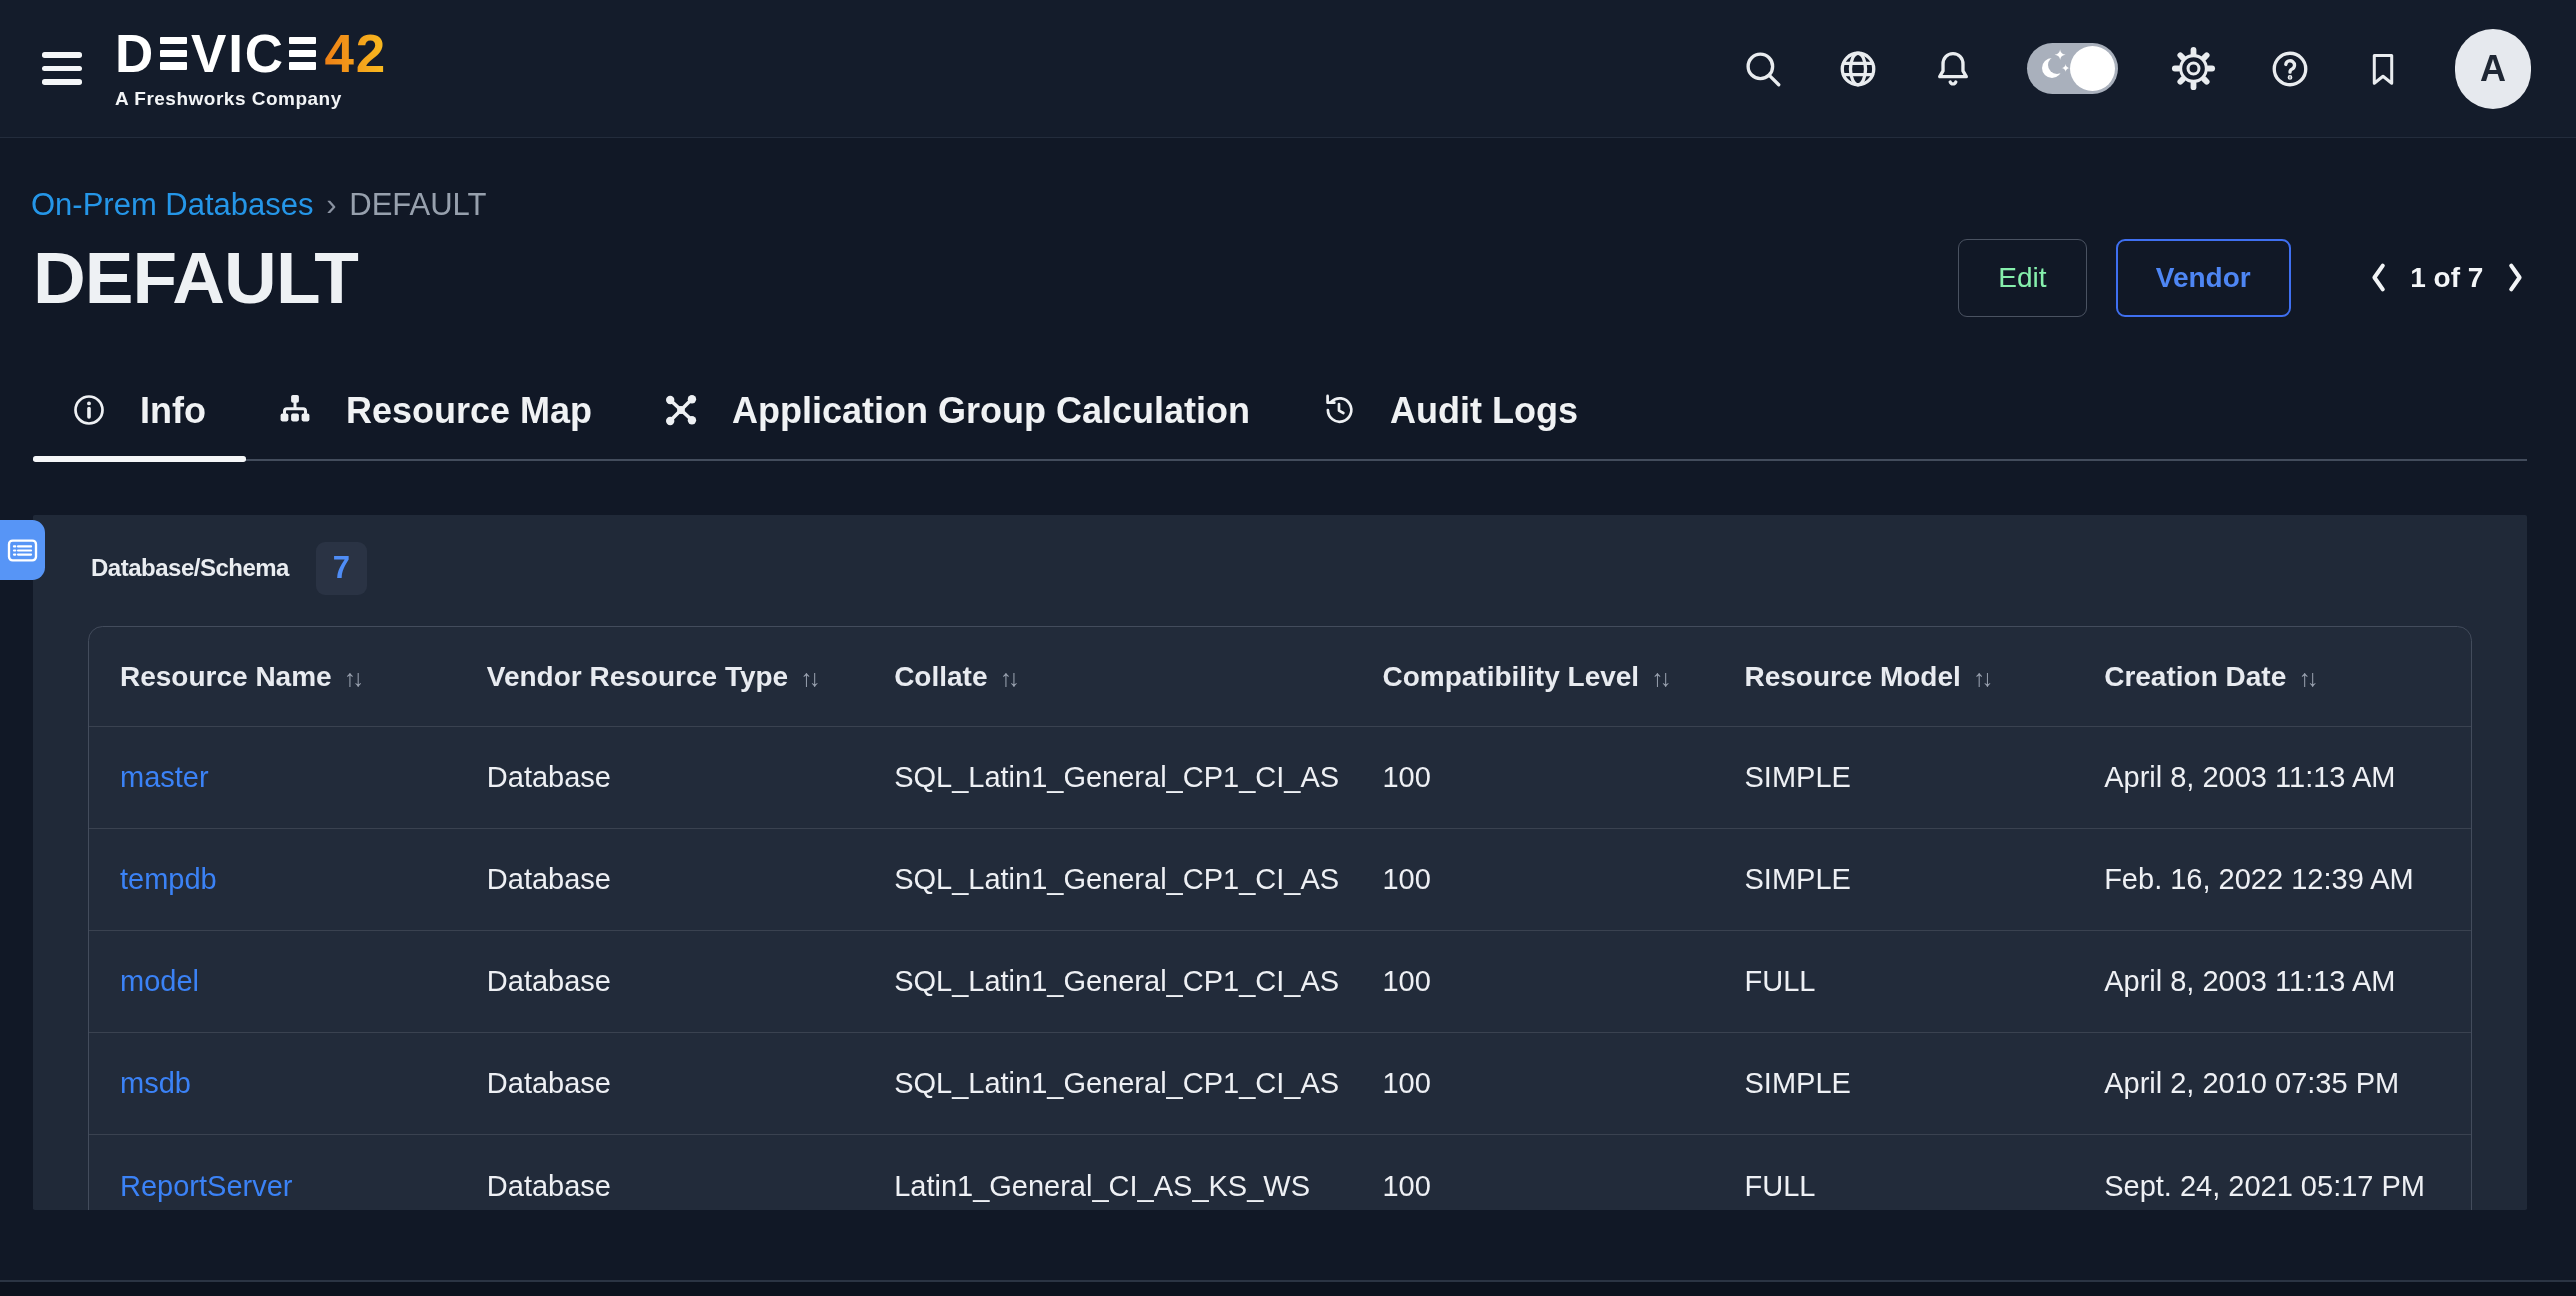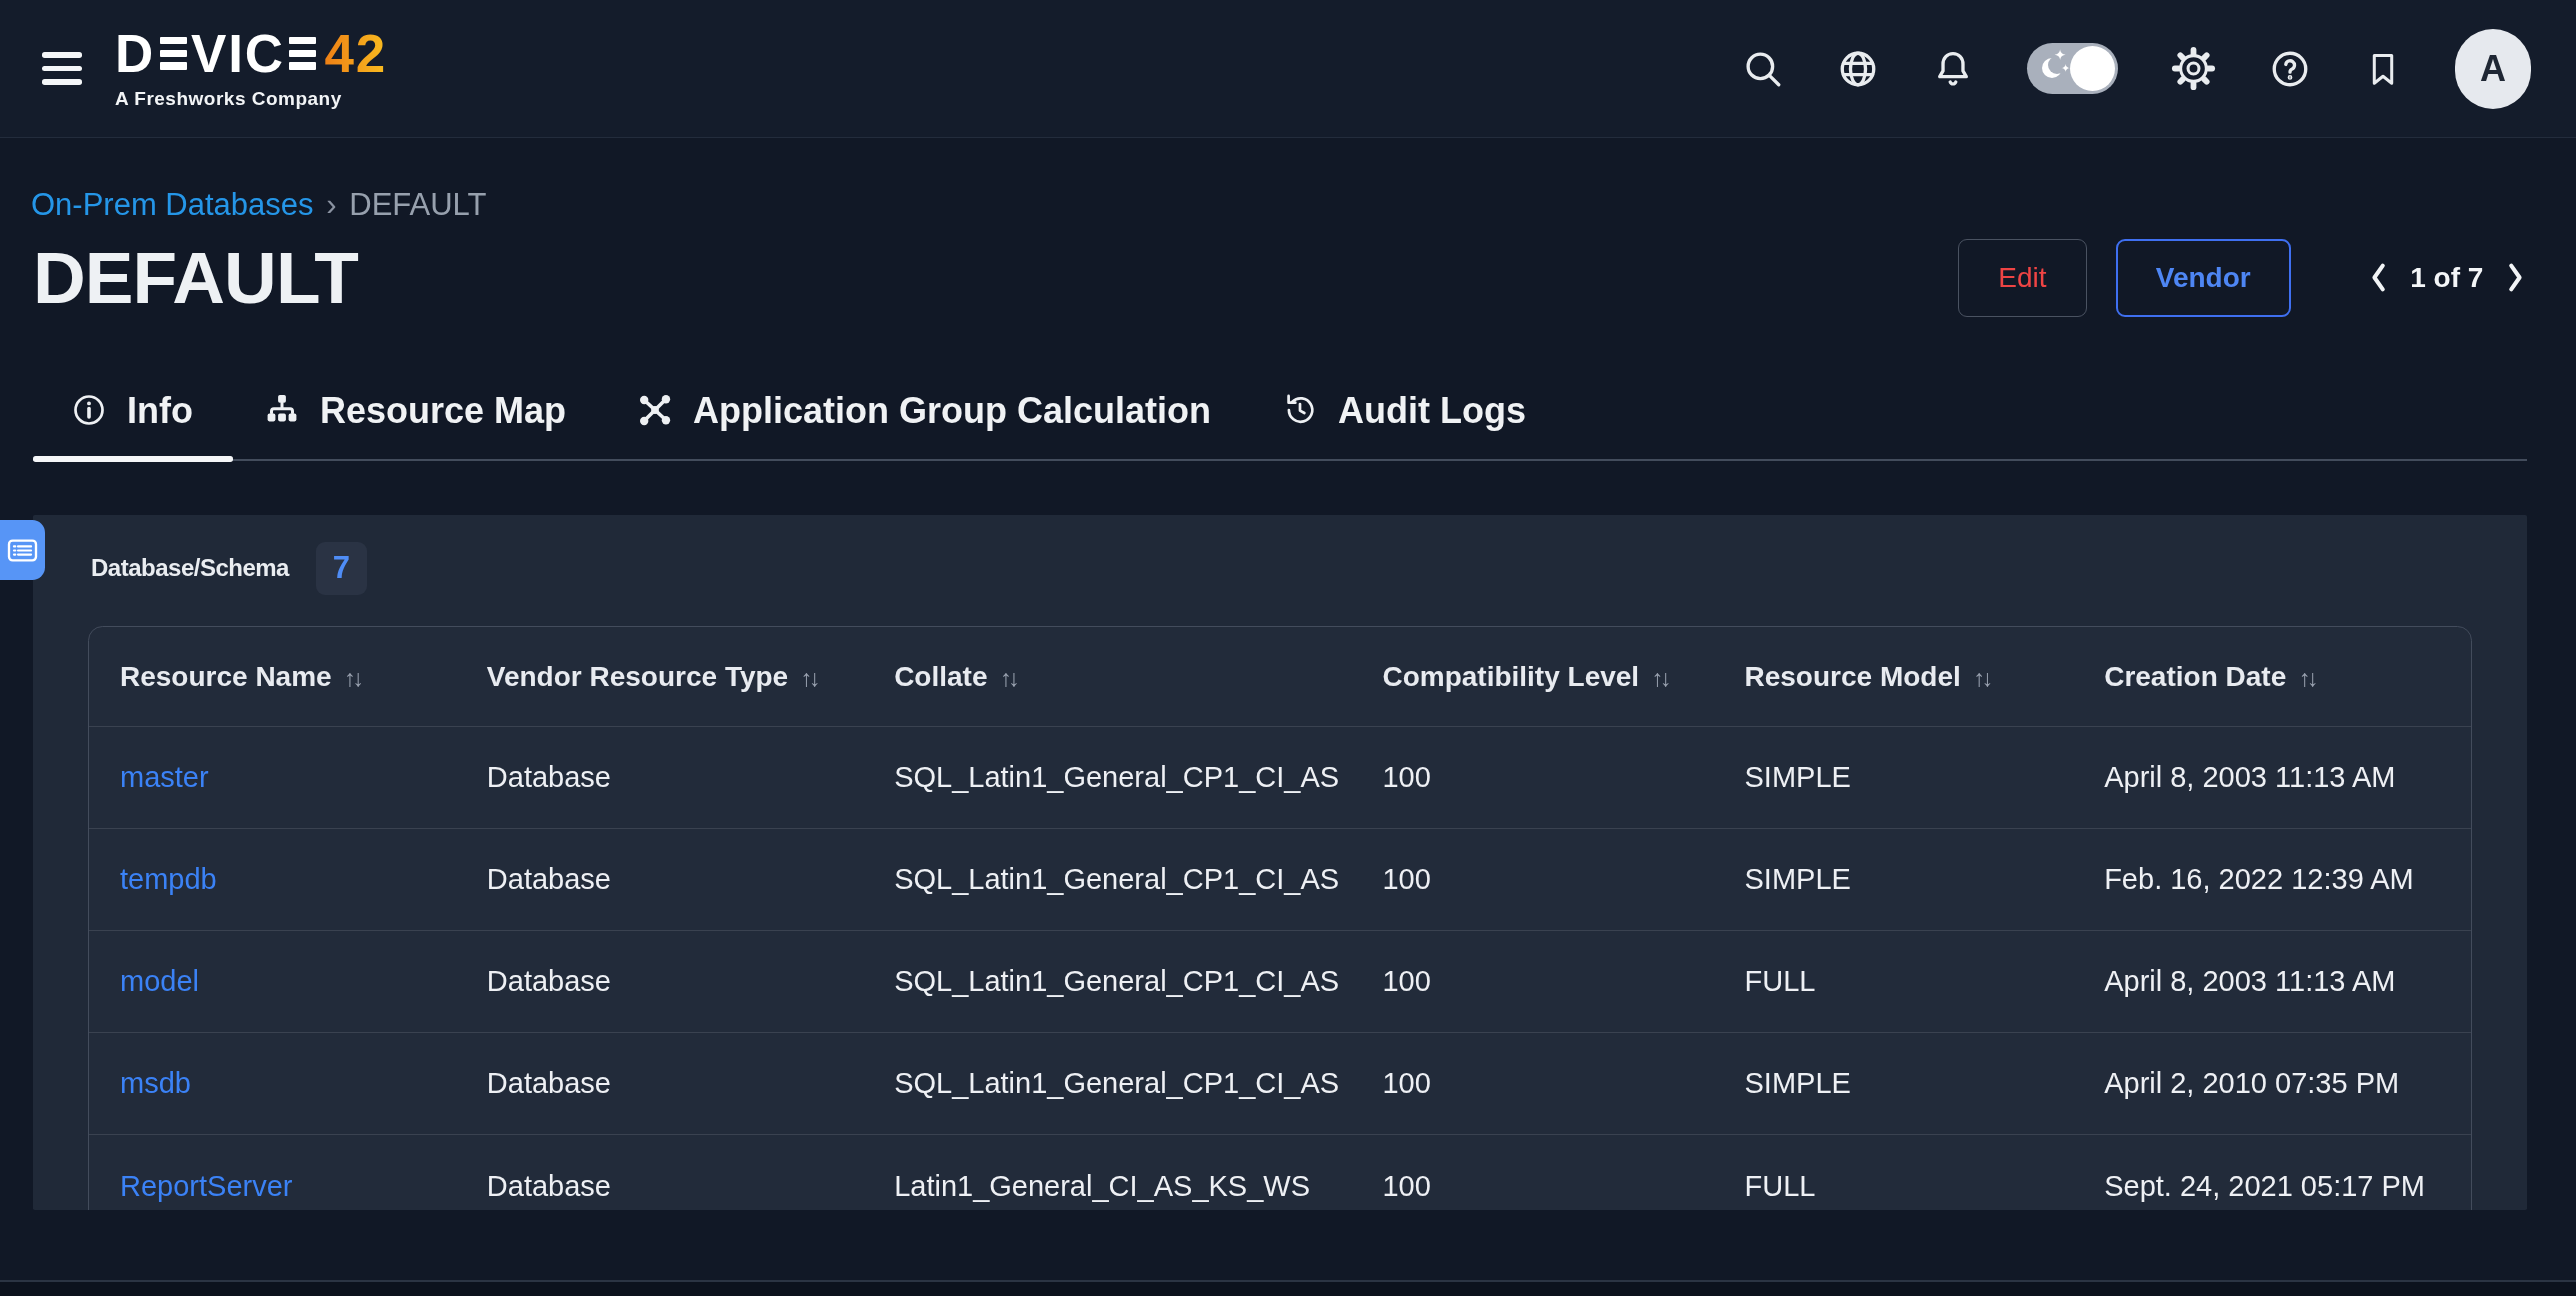--- a/index.html
+++ b/index.html
@@ -43,30 +43,30 @@
 
   
   .breadcrumb { margin: 49px 0 0 31px; font-size: 31px; display: flex; gap: 12.7px; align-items: baseline; }
   .crumb-link { color: #2596e8; cursor: pointer; text-decoration: none; }
   .crumb-sep { color: #8a92a1; }
   .crumb-current { color: #97a0ad; }
   .header-row { display: flex; align-items: center; margin: 14.5px 51px 0 33px; }
   .page-title { margin: 0; font-size: 73px; font-weight: 800; letter-spacing: -0.9px; color: #eef1f4; line-height: 1.1; }
   .header-actions { margin-left: auto; display: flex; align-items: center; gap: 27px; }
   .btn { height: 78px; border-radius: 9px; background: transparent; font-size: 28px; padding: 0 38px; cursor: pointer; font-family: inherit; }
-  .btn-edit { border: 1.8px solid #4a5261; color: #ef4444; min-width: 129px; }
+  .btn-edit { border: 1.8px solid #4a5261; color: #86efac; min-width: 129px; }
   .btn-delete { border: 2.7px solid #3f6ff0; color: #4e86f4; font-weight: 700; min-width: 163px; margin-left: 1.8px; }
   .pager { display: flex; align-items: center; gap: 23.6px; margin-left: 51px; }
   .pager-btn { background: none; border: none; padding: 0; cursor: pointer; display: flex; }
   .pager-btn svg { stroke: #f2f4f6; fill: none; stroke-width: 3.4; stroke-linecap: round; stroke-linejoin: round; }
   .pager-text { font-size: 28px; font-weight: 700; color: #f4f6f8; }
 
   
   .tabs { margin: 71px 49px 0 33px; display: flex; border-bottom: 2.7px solid #434c5c; }
-  .tab { position: relative; display: flex; align-items: center; gap: 20px; padding: 0 40px 27px 0; cursor: pointer; }
+  .tab { position: relative; display: flex; align-items: center; gap: 33px; padding: 0 40px 27px 0; cursor: pointer; }
   .tab.first { padding-left: 38px; }
   .tab + .tab { margin-left: 31px; }
   .tab-label { font-size: 36px; font-weight: 700; color: #f0f2f4; line-height: 1.2; }
   .tab svg { stroke: #eef0f3; fill: none; stroke-width: 1.8; stroke-linecap: round; stroke-linejoin: round; }
   .tab.active::after { content: ""; position: absolute; left: 0; right: 0; bottom: -2.7px; height: 5.4px; background: #f5f6f8; border-radius: 2.7px; }
 
   
   .panel-wrap { position: relative; margin-top: 54px; }
   .flag-btn {
     position: absolute; left: 0; top: 5.4px; width: 45px; height: 60px; z-index: 2;

